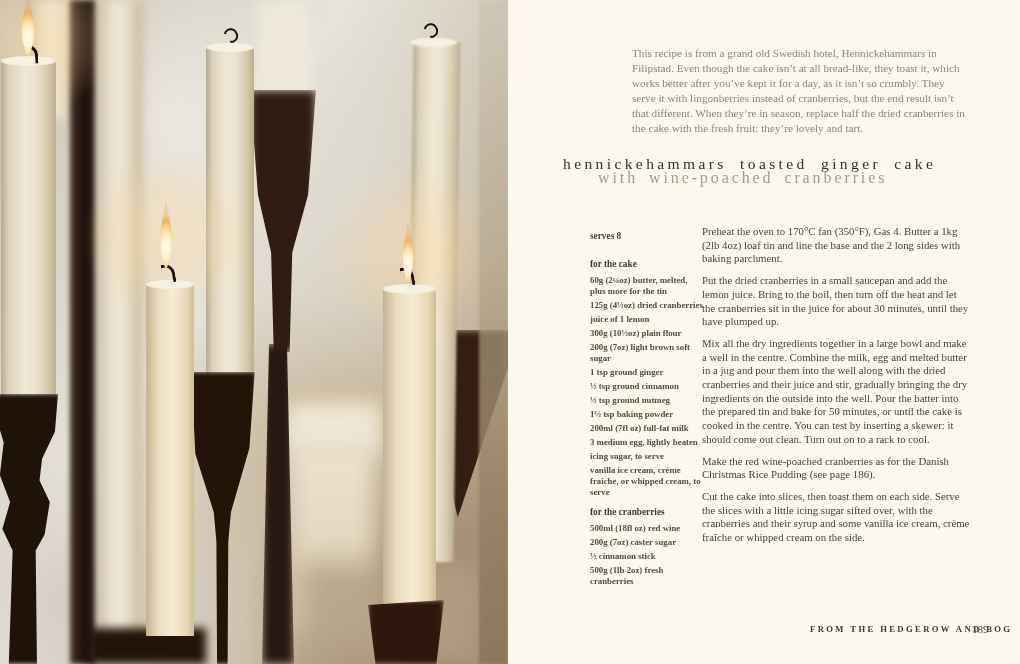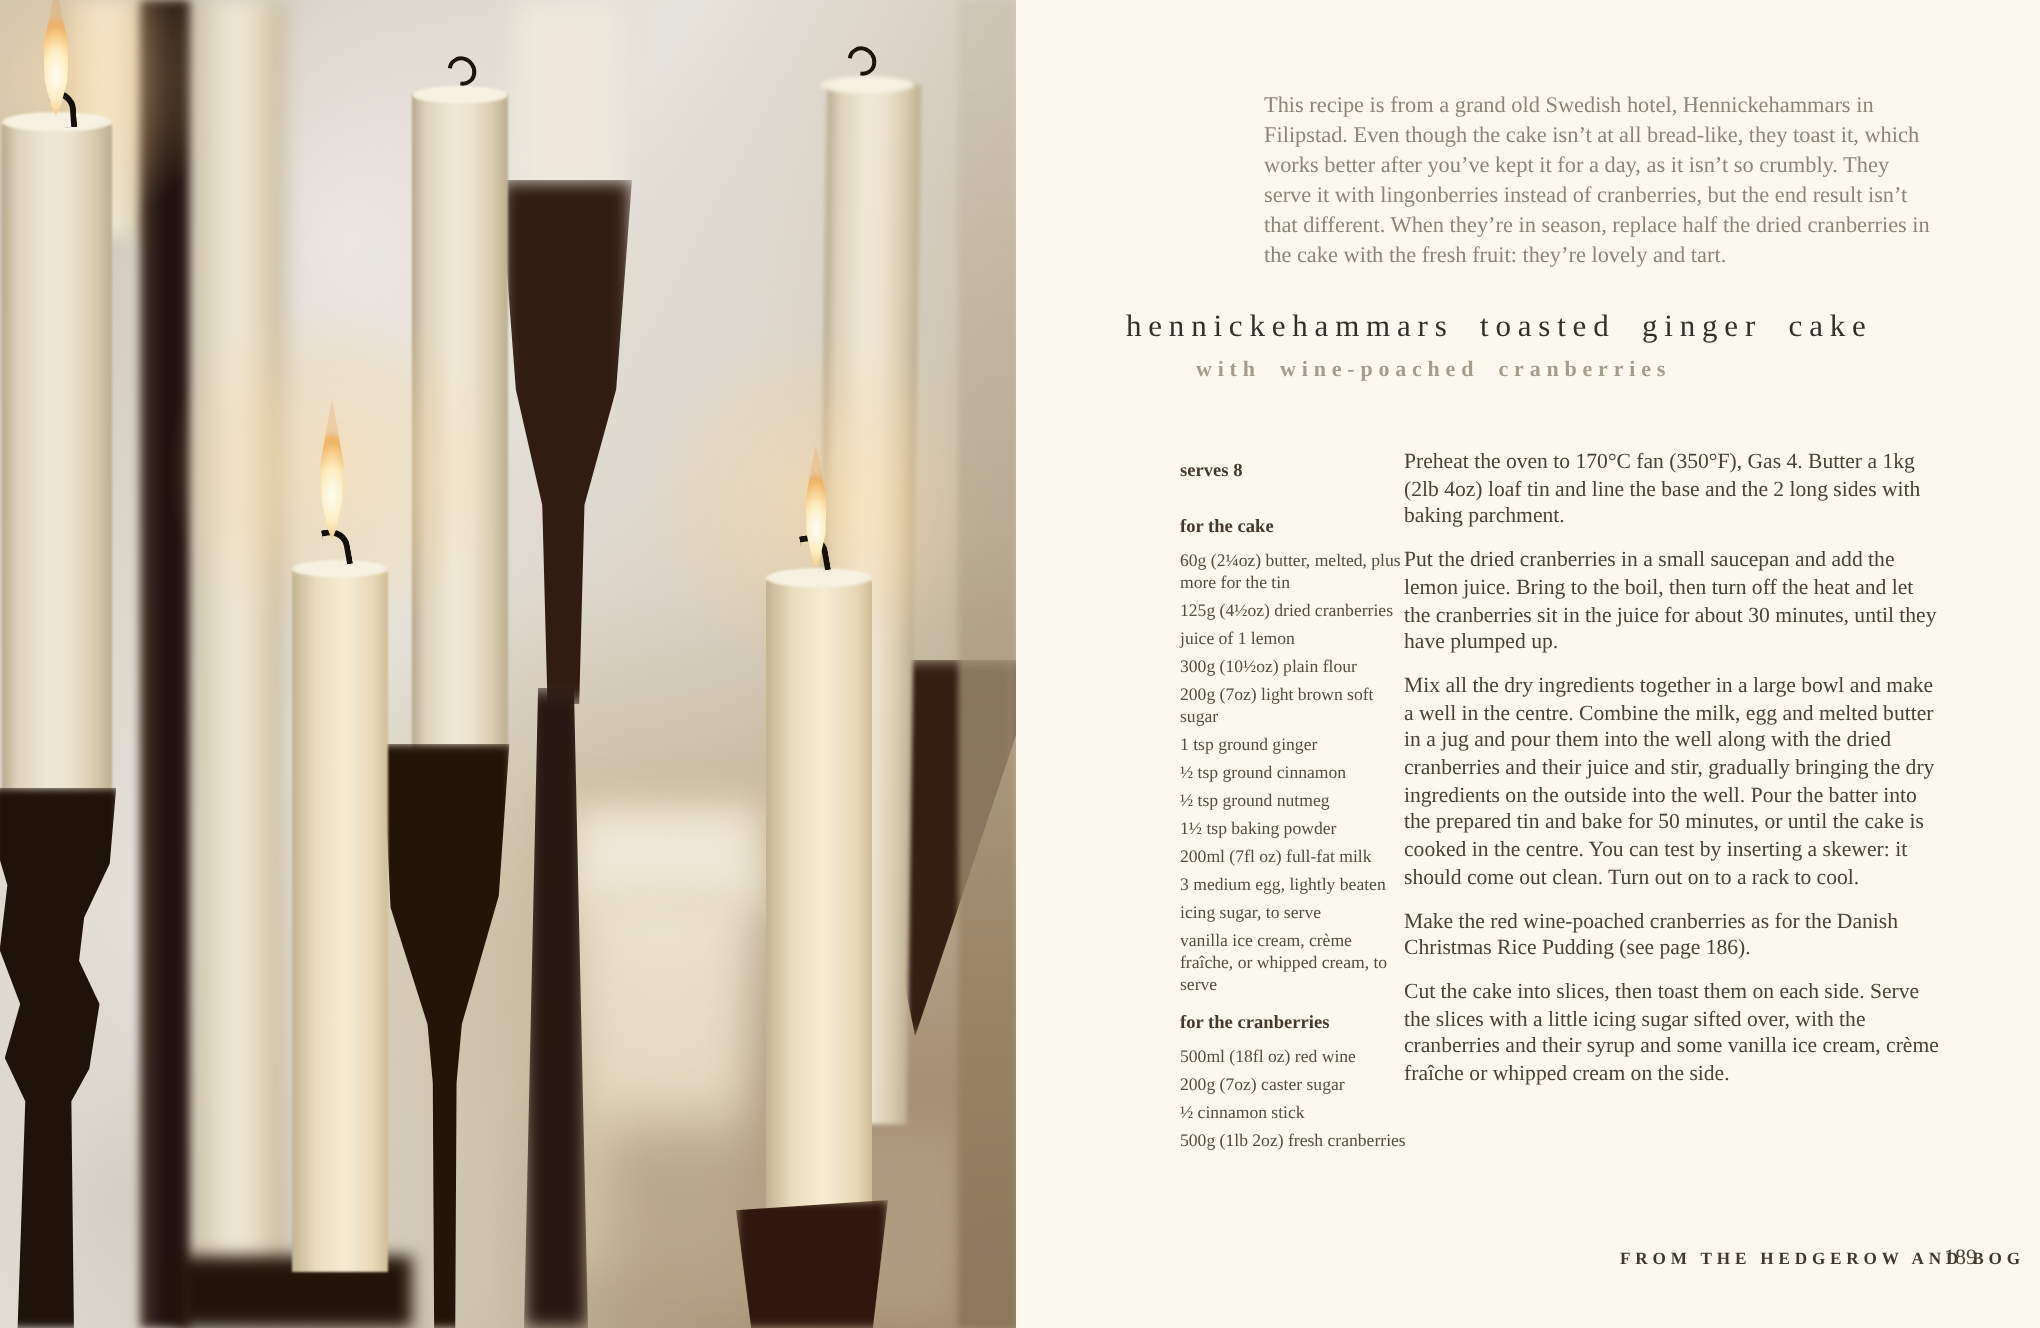--- a/index.html
+++ b/index.html
@@ -29,26 +29,26 @@
         border-radius:0 10px 0 0;transform:rotate(-10deg);}
   .wickcurl{width:10px;height:11px;border:2.5px solid #1d140c;border-radius:50%;
             border-left-color:transparent;transform:rotate(-35deg);}
 
   
   .page{position:absolute;left:508px;top:0;width:512px;height:556px;background:#fbf9ee;color:#4c4335;}
   .intro{position:absolute;left:124px;top:46px;width:336px;margin:0;
          font-size:11.2px;line-height:14.9px;color:#8d8577;}
   .title{position:absolute;left:55px;top:155px;margin:0;font-weight:normal;
          font-size:15.5px;letter-spacing:3.4px;word-spacing:6px;color:#33302a;white-space:nowrap;text-align:center;}
-  .subtitle{position:absolute;left:90px;top:179px;margin:0;font-weight:bold;
-         font-size:11px;letter-spacing:2.9px;word-spacing:4px;color:#a59d8c;white-space:nowrap;}
+  .subtitle{position:absolute;left:90px;top:169px;margin:0;font-weight:normal;
+         font-size:16px;letter-spacing:2.9px;word-spacing:4px;color:#a59d8c;white-space:nowrap;}
   .ingredients{position:absolute;left:82px;top:231px;width:114px;font-size:8.8px;line-height:11px;color:#564c3d;}
   .ing-head{font-weight:bold;font-size:9.3px;color:#443a2b;margin:0 0 5px 0;}
   .serves{margin-bottom:17px;}
-  .ingredients ul{list-style:none;margin:0 0 9px 0;padding:0;}
+  .ingredients ul{list-style:none;margin:0 0 9px 0;padding:0;font-weight:bold;}
   .ingredients li{margin:0 0 3px 0;}
   .method{position:absolute;left:194px;top:225px;width:268px;font-size:10.8px;line-height:13.7px;color:#4c4234;}
   .method p{margin:0 0 8px 0;}
   .footer-section{position:absolute;left:282px;top:624px;font-size:8.6px;font-weight:bold;
          letter-spacing:2.4px;color:#3f382c;white-space:nowrap;margin-left:20px;}
   .footer-page{position:absolute;left:464px;top:623px;font-size:11px;color:#4c4335;}
 </style>
 </head>
 <body>
 

